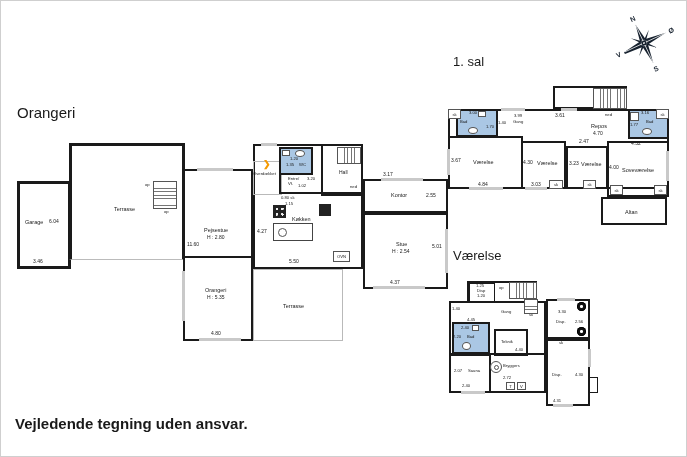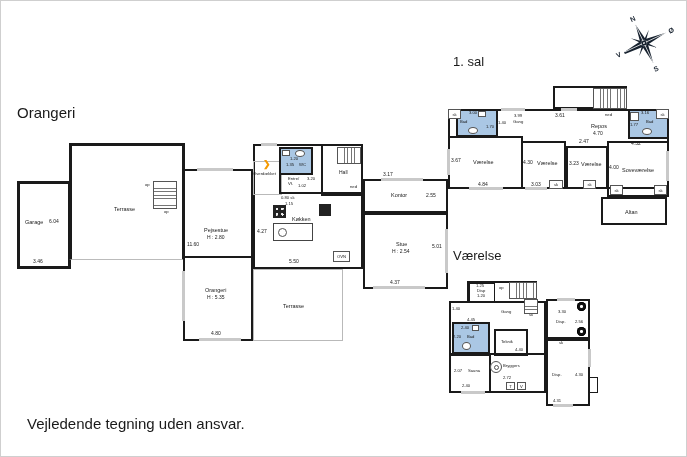--- a/index.html
+++ b/index.html
@@ -270,15 +270,15 @@
       <line x1="-21" y1="0" x2="23" y2="0" stroke="#ffffff" stroke-width="0.7"></line>
       <circle r="2.6" fill="#16212e"></circle>
       <circle r="0.9" fill="#ffffff"></circle>
       <text x="0" y="-24" text-anchor="middle" font-size="7" font-weight="bold" fill="#16212e">N</text>
       <text x="30" y="2.5" text-anchor="middle" font-size="7" font-weight="bold" fill="#16212e">Ø</text>
       <text x="0" y="31" text-anchor="middle" font-size="7" font-weight="bold" fill="#16212e">S</text>
       <text x="-28" y="2.5" text-anchor="middle" font-size="7" font-weight="bold" fill="#16212e">V</text>
     </g>
   </svg>
 
-  <div class="disclaimer" style="left:26px;top:414px;">Vejledende tegning uden ansvar.</div>
+  <div class="disclaimer" style="left:14px;top:414px;font-weight:bold;">Vejledende tegning uden ansvar.</div>
 
 </div>
 
 </body></html>

